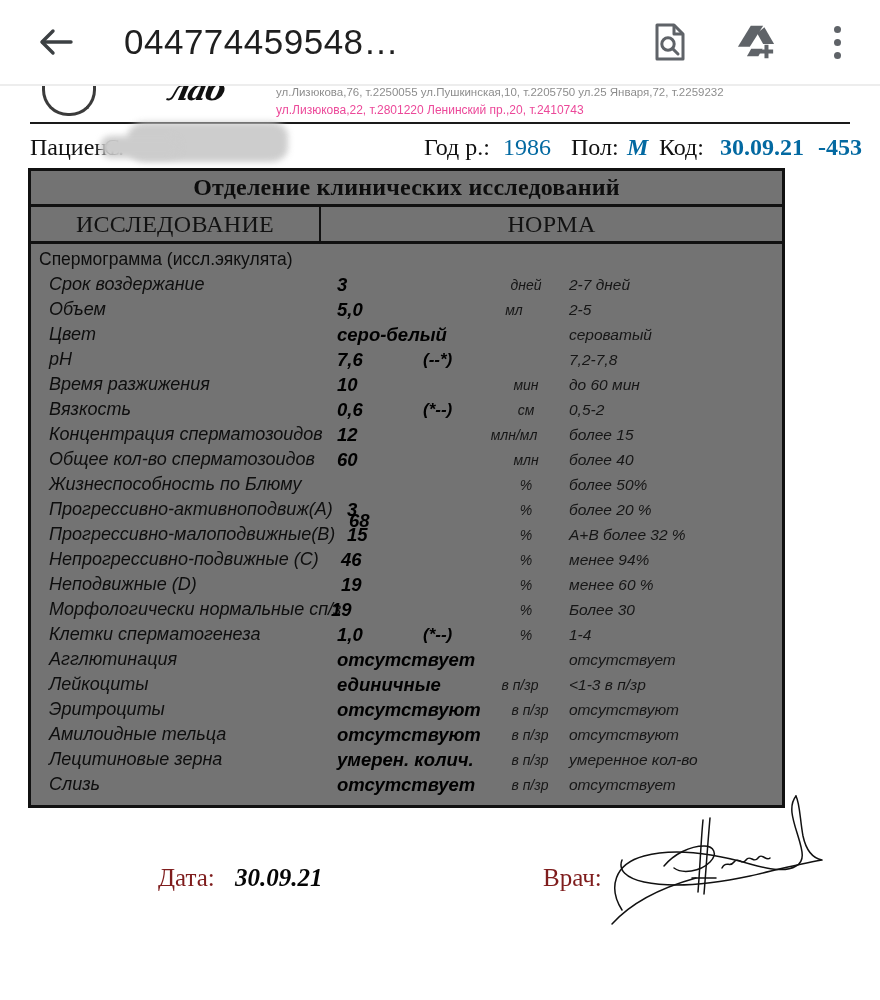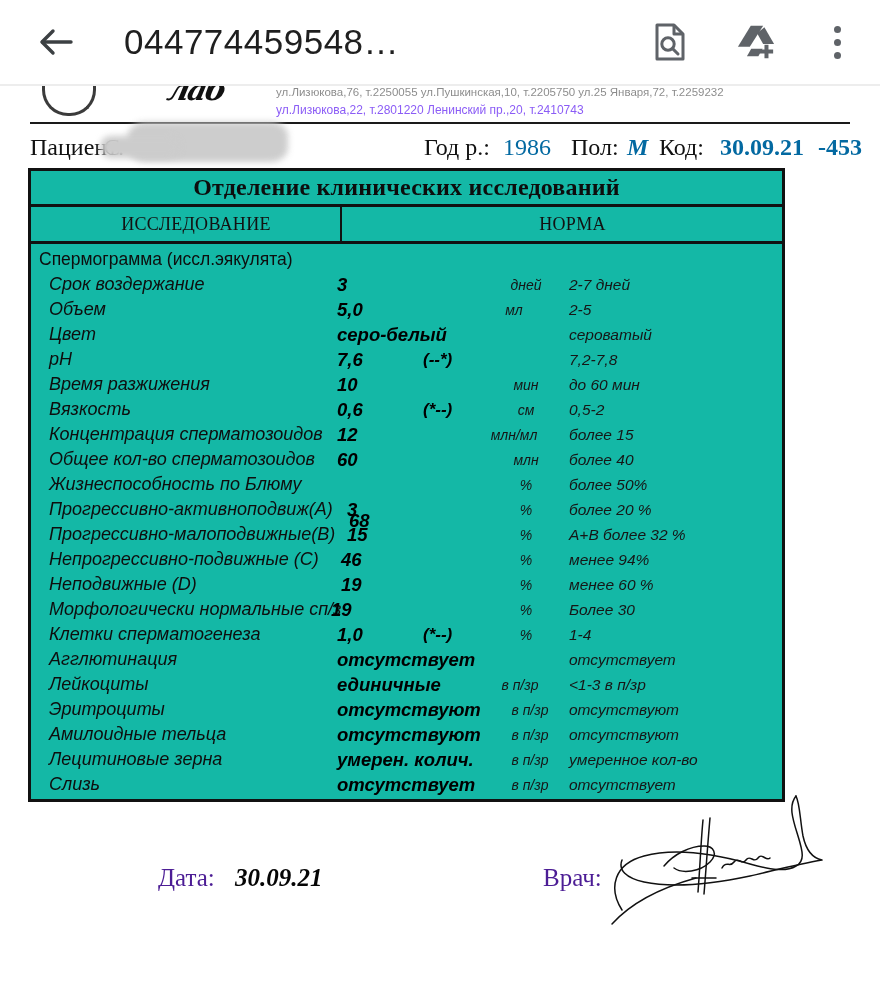--- a/index.html
+++ b/index.html
@@ -115,21 +115,21 @@
     font-size: 11.5px;
     color: #2c2c2c;
     white-space: nowrap;
     opacity: .55;
     filter: blur(0.7px);
   }
   .lh-addr2 {
     position: absolute;
     left: 276px; top: 17px;
     font-size: 12px;
-    color: #8b5cf6;
+    color: #ec4899;
     white-space: nowrap;
   }
   .lh-rule {
     position: absolute;
     left: 30px; top: 36px;
     width: 820px; height: 2px;
     background: #1a1a1a;
   }
 
   
@@ -185,21 +185,21 @@
     white-space: nowrap;
   }
 
   
   .table {
     position: absolute;
     left: 28px; top: 82px;
     width: 757px;
     border: 3px solid #111;
     box-sizing: border-box;
-    background: #14b8a6;
+    background: #737373;
   }
   .t-title {
     height: 33px;
     border-bottom: 3px solid #111;
     display: flex;
     align-items: center;
     justify-content: center;
     font-family: "Liberation Serif", serif;
     font-weight: bold;
     font-size: 24px;
@@ -209,31 +209,30 @@
   .t-head {
     height: 34px;
     border-bottom: 3px solid #111;
     display: flex;
   }
   .t-head > div {
     display: flex;
     align-items: center;
     justify-content: center;
     font-family: "Liberation Serif", serif;
-    font-size: 18px;
+    font-size: 24px;
     color: #121212;
     letter-spacing: .3px;
-    padding-left: 21px;
   }
   .th-1 { width: 288px; border-right: 2px solid #111; }
   .th-2 { width: 250px; border-right: 2px solid #111; }
   .th-3 { flex: 1 1 auto; }
 
   .t-body {
-    padding: 4px 0 1px 0;
+    padding: 4px 0 7px 0;
   }
   .row {
     position: relative;
     height: 25px;
   }
   .r-group {
     position: absolute;
     left: 8px; top: 1px;
     font-size: 17.5px;
     color: #0e0e0e;
@@ -287,21 +286,21 @@
   
   .footer {
     position: absolute;
     left: 0; top: 740px;
     width: 880px; height: 120px;
   }
   .f-date-label, .f-doc-label {
     position: absolute;
     font-family: "Liberation Serif", serif;
     font-size: 25px;
-    color: #4c1d95;
+    color: #7f1d1d;
   }
   .f-date-value {
     position: absolute;
     font-family: "Liberation Serif", serif;
     font-style: italic;
     font-weight: bold;
     font-size: 25px;
     color: #050505;
   }
   .signature {

